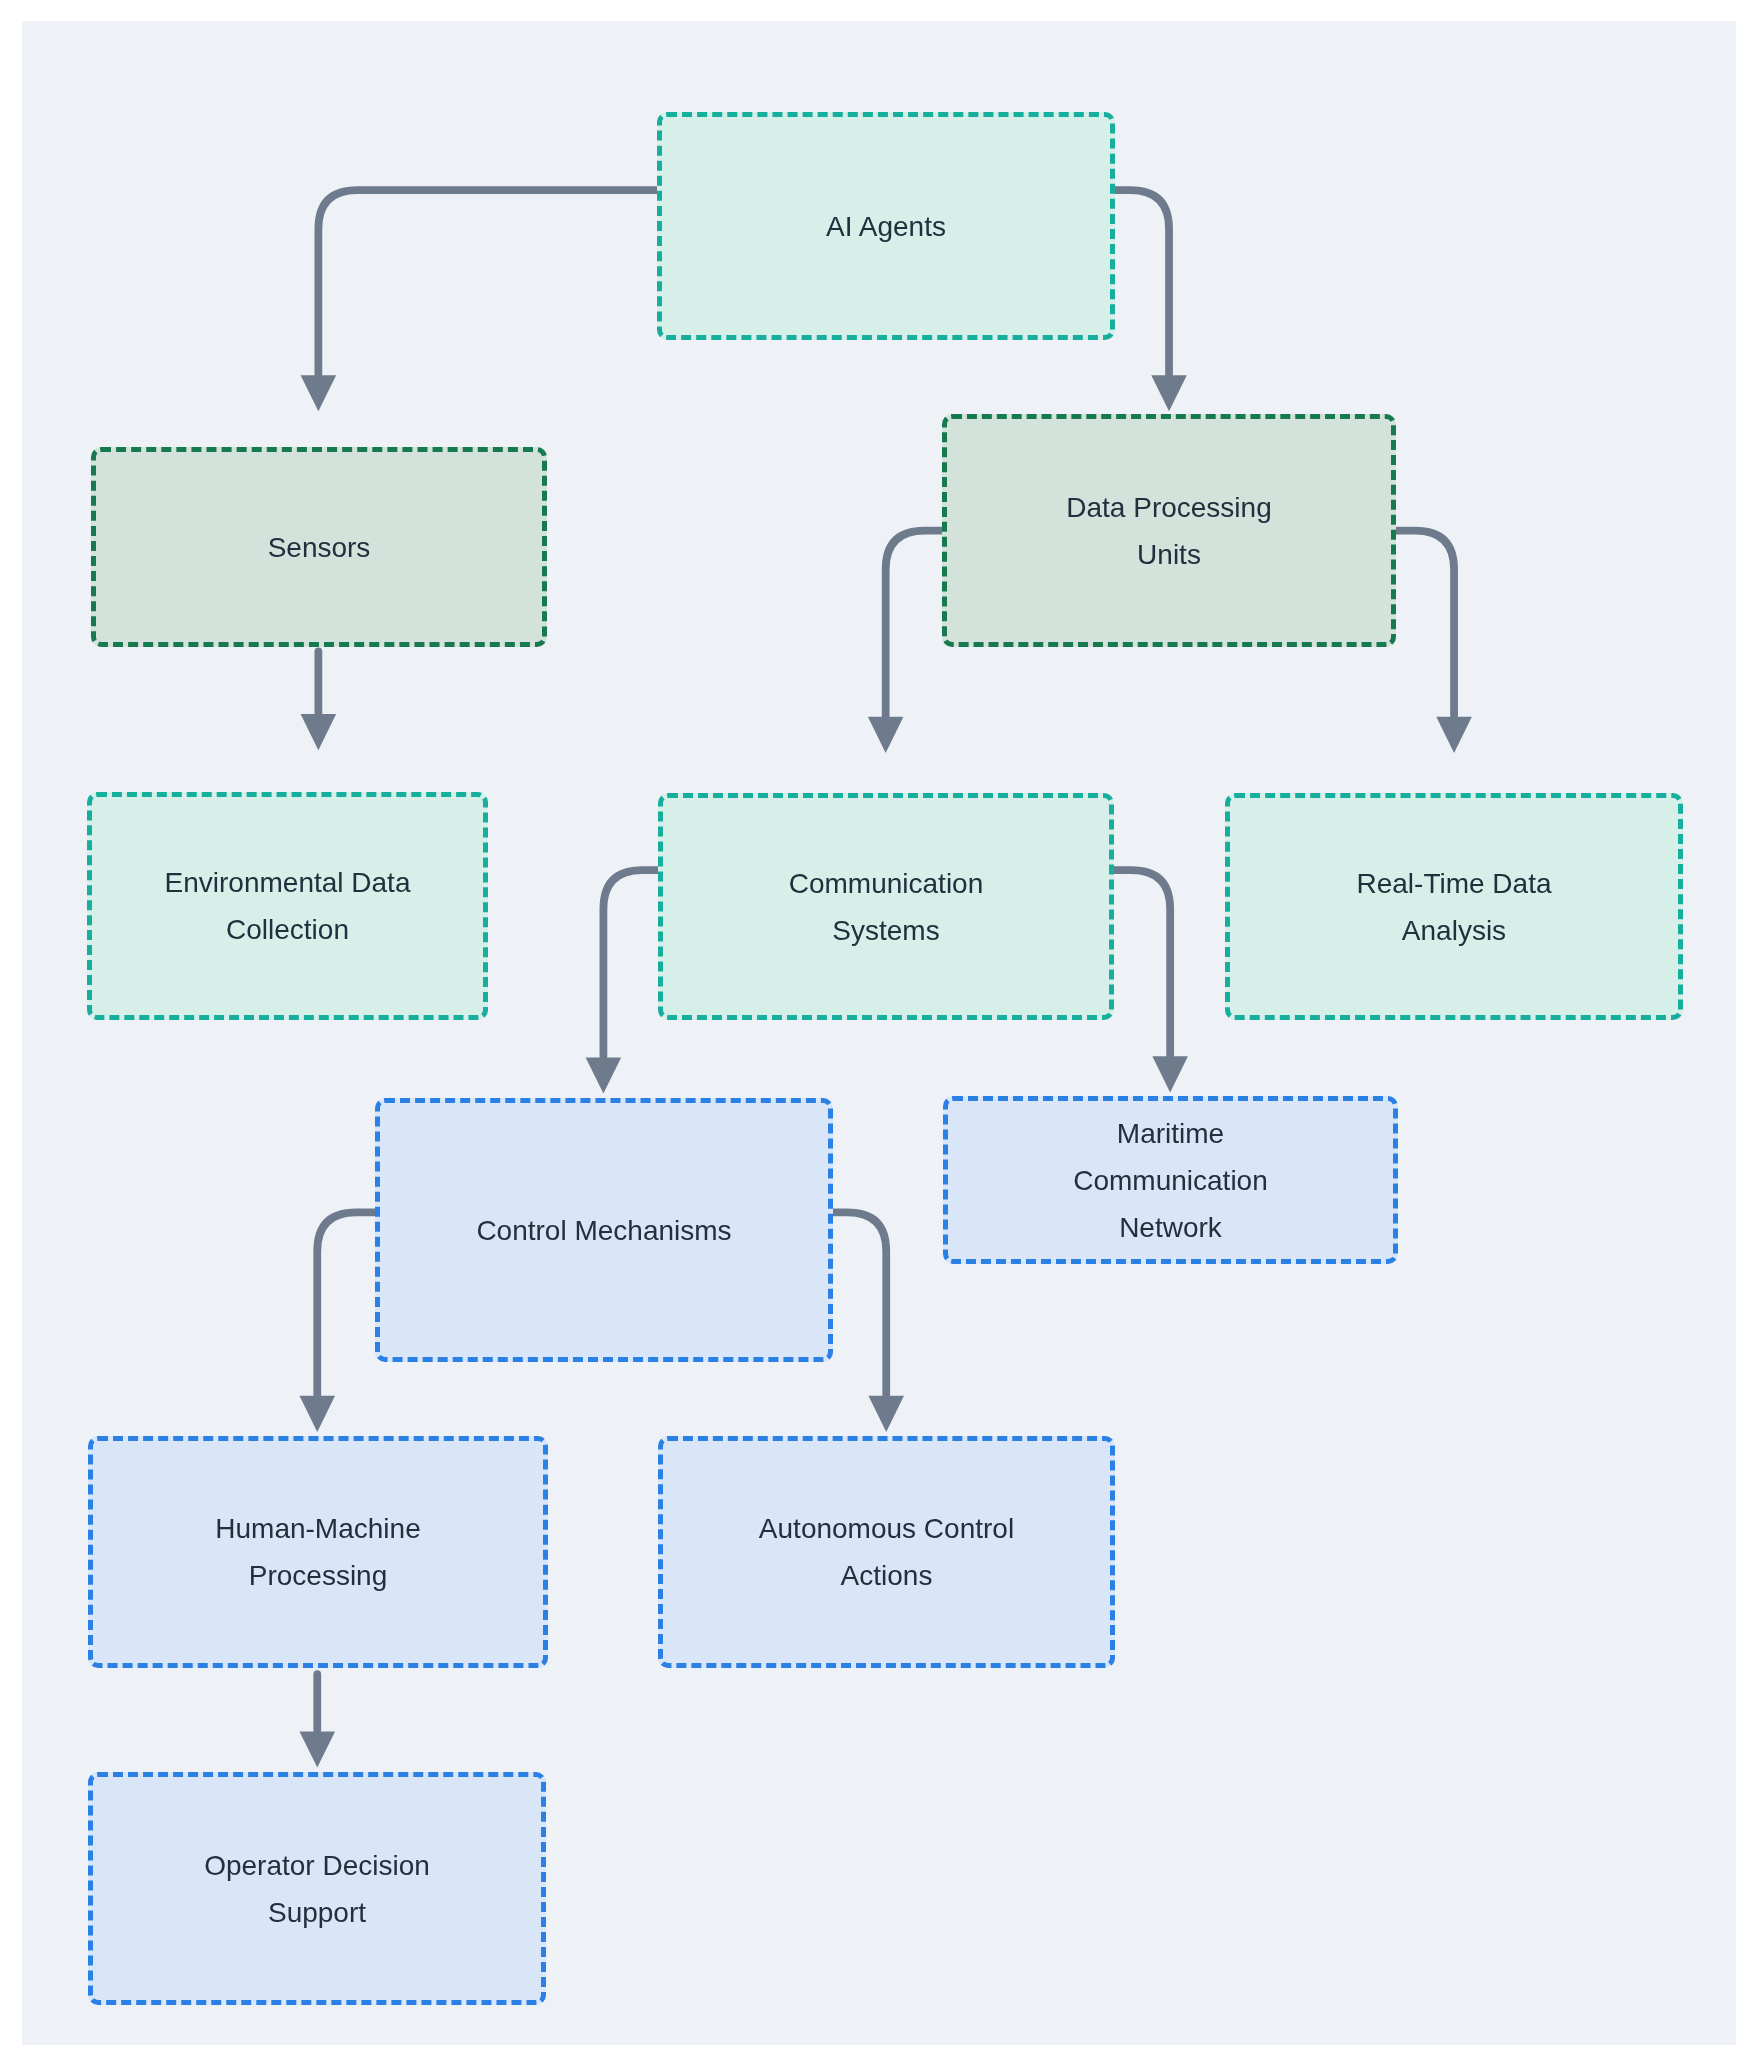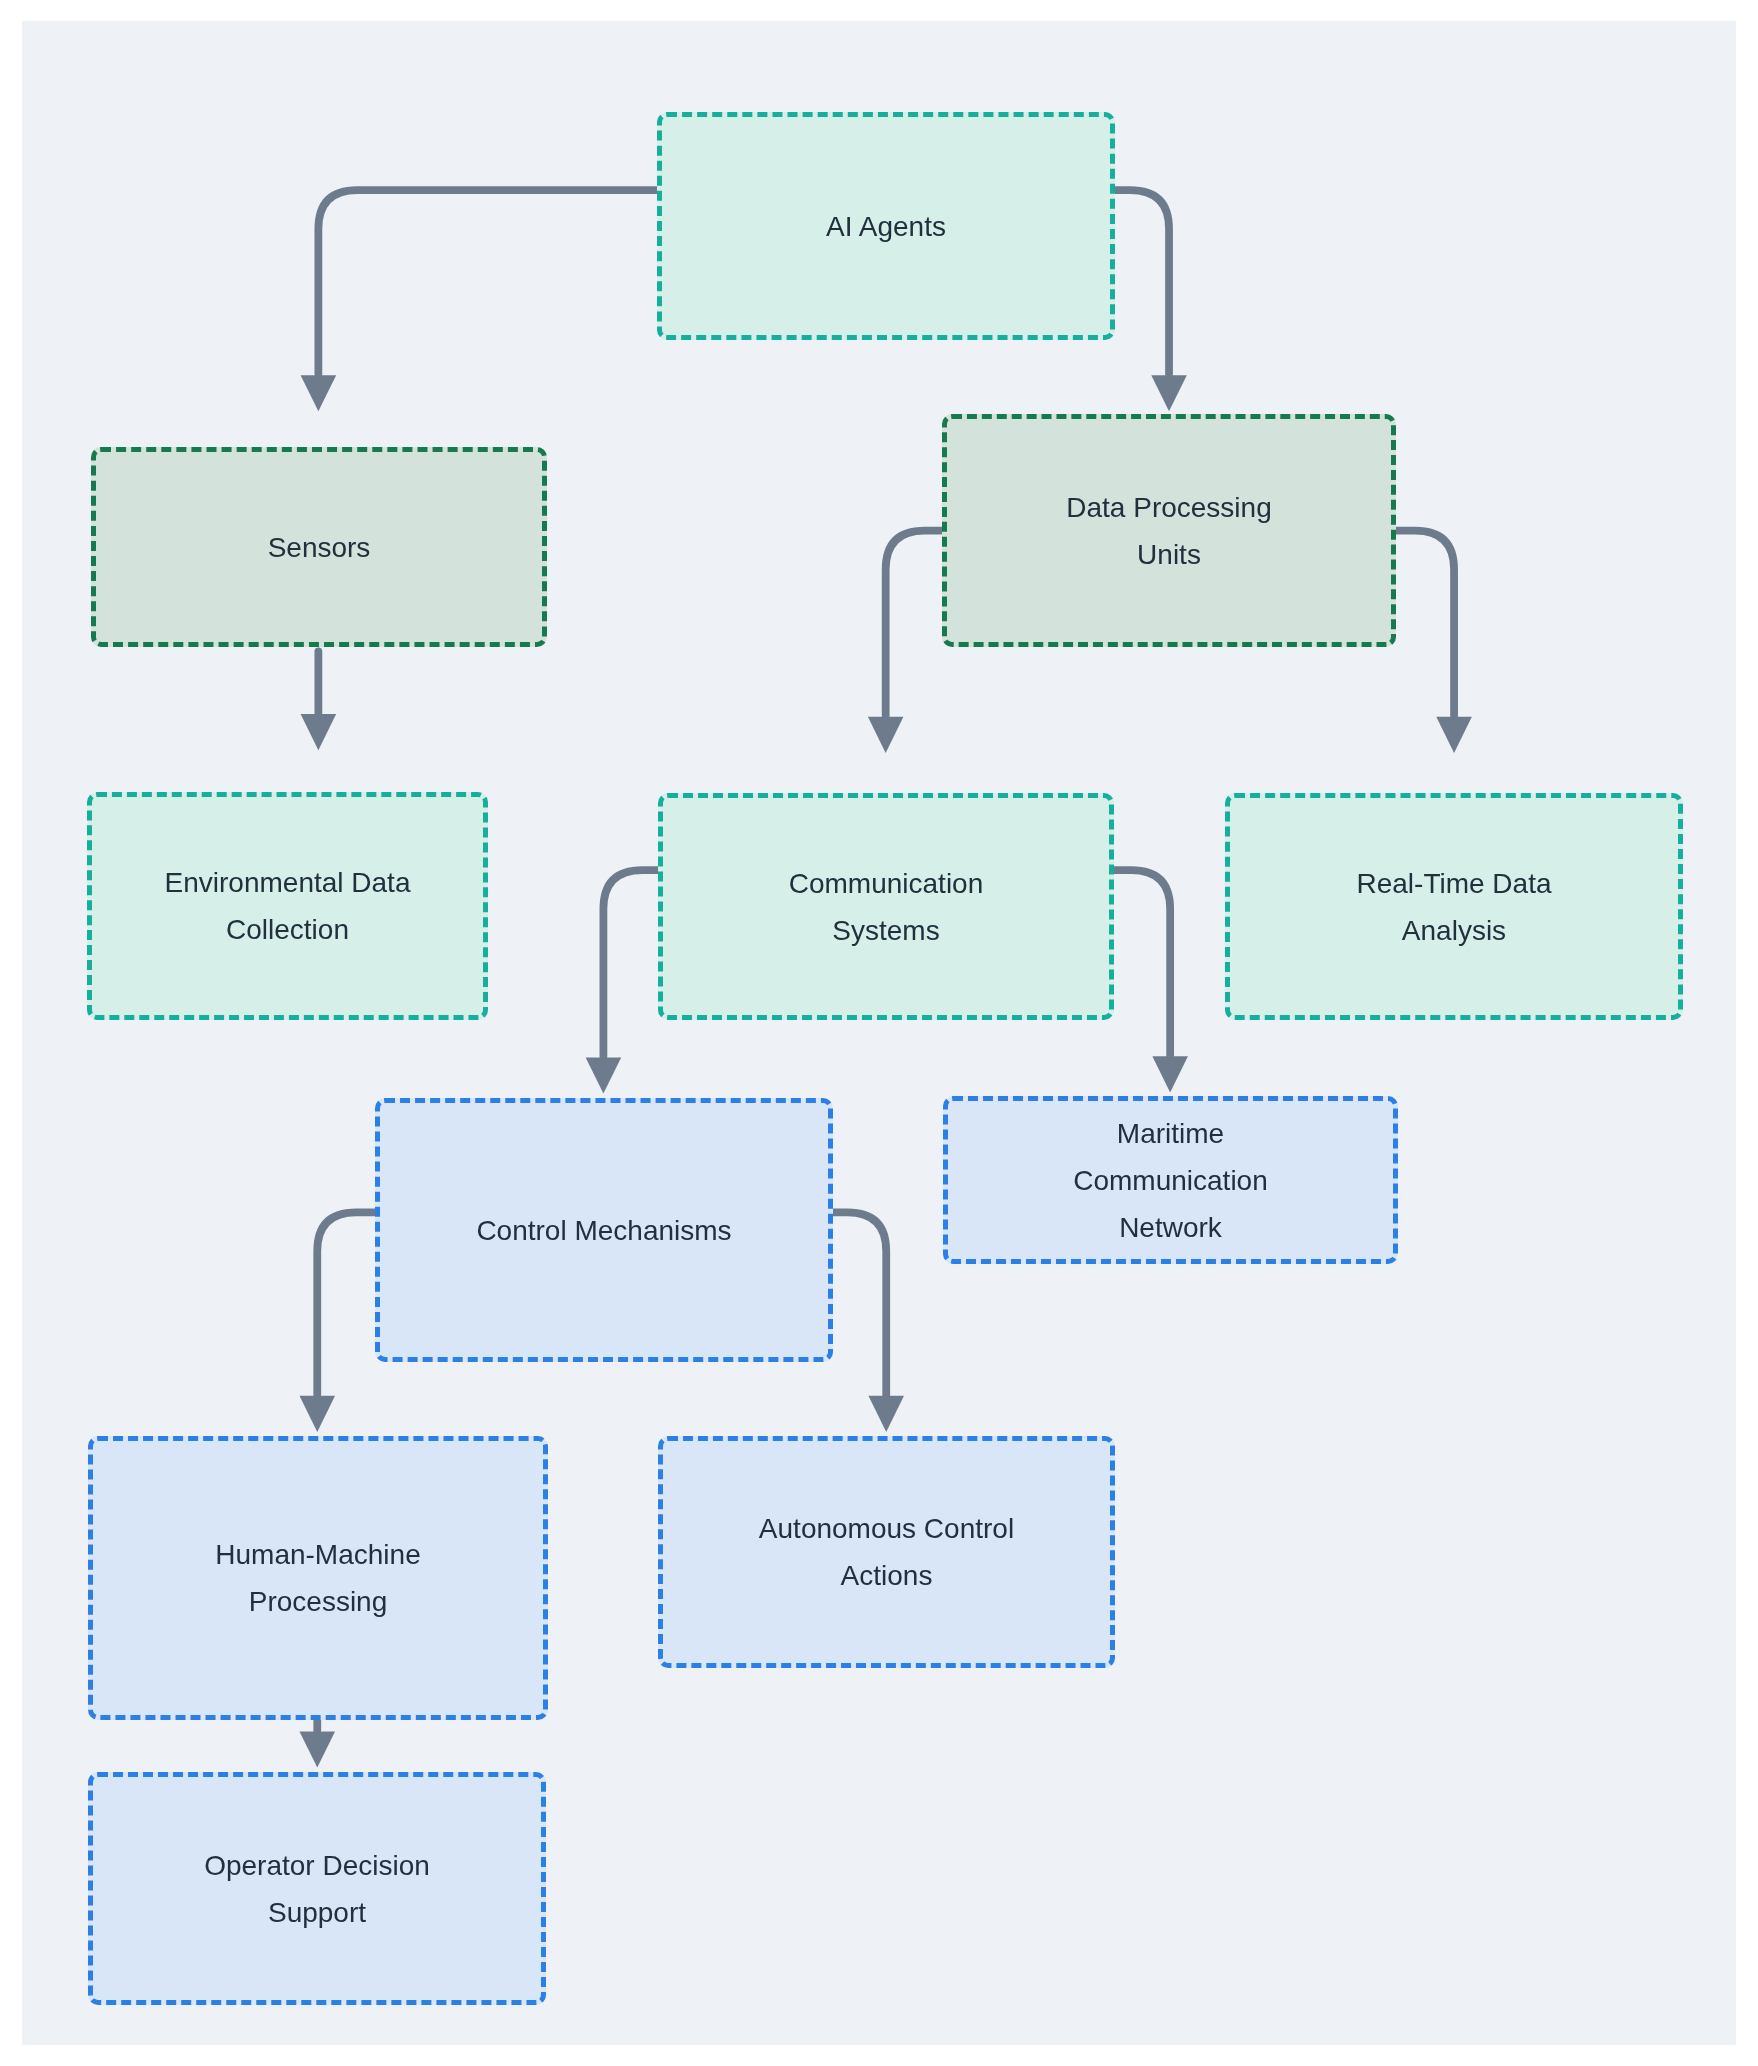--- a/index.html
+++ b/index.html
@@ -48,21 +48,21 @@
 
   
   #n-ai       { left: 657px; top: 76px;  width: 458px; height: 228px; }
   #n-sensors  { left: 91px;  top: 400px;  width: 456px; height: 200px; margin-top: 47px; }
   #n-dpu      { left: 942px; top: 414px;  width: 454px; height: 233px; }
   #n-env      { left: 87px;  top: 756px; width: 401px; height: 228px; }
   #n-comm     { left: 658px; top: 757px; width: 456px; height: 227px; }
   #n-rtda     { left: 1225px; top: 757px; width: 458px; height: 227px; }
   #n-control  { left: 375px;  top: 1098px; width: 458px; height: 264px; }
   #n-maritime { left: 943px; top: 1096px; width: 455px; height: 168px; text-align: center; }
-  #n-hmi      { left: 88px;  top: 1436px; width: 460px; height: 284px; }
+  #n-hmi      { left: 88px;  top: 1436px; width: 460px; height: 232px; }
   #n-aca      { left: 658px; top: 1436px; width: 457px; height: 232px; }
   #n-ods      { left: 88px;  top: 1772px; width: 458px; height: 233px; }
 
   .edge-line {
     fill: none;
     stroke: #6e7b8c;
     stroke-width: 14;
     stroke-linecap: round;
     stroke-linejoin: round;
   }

